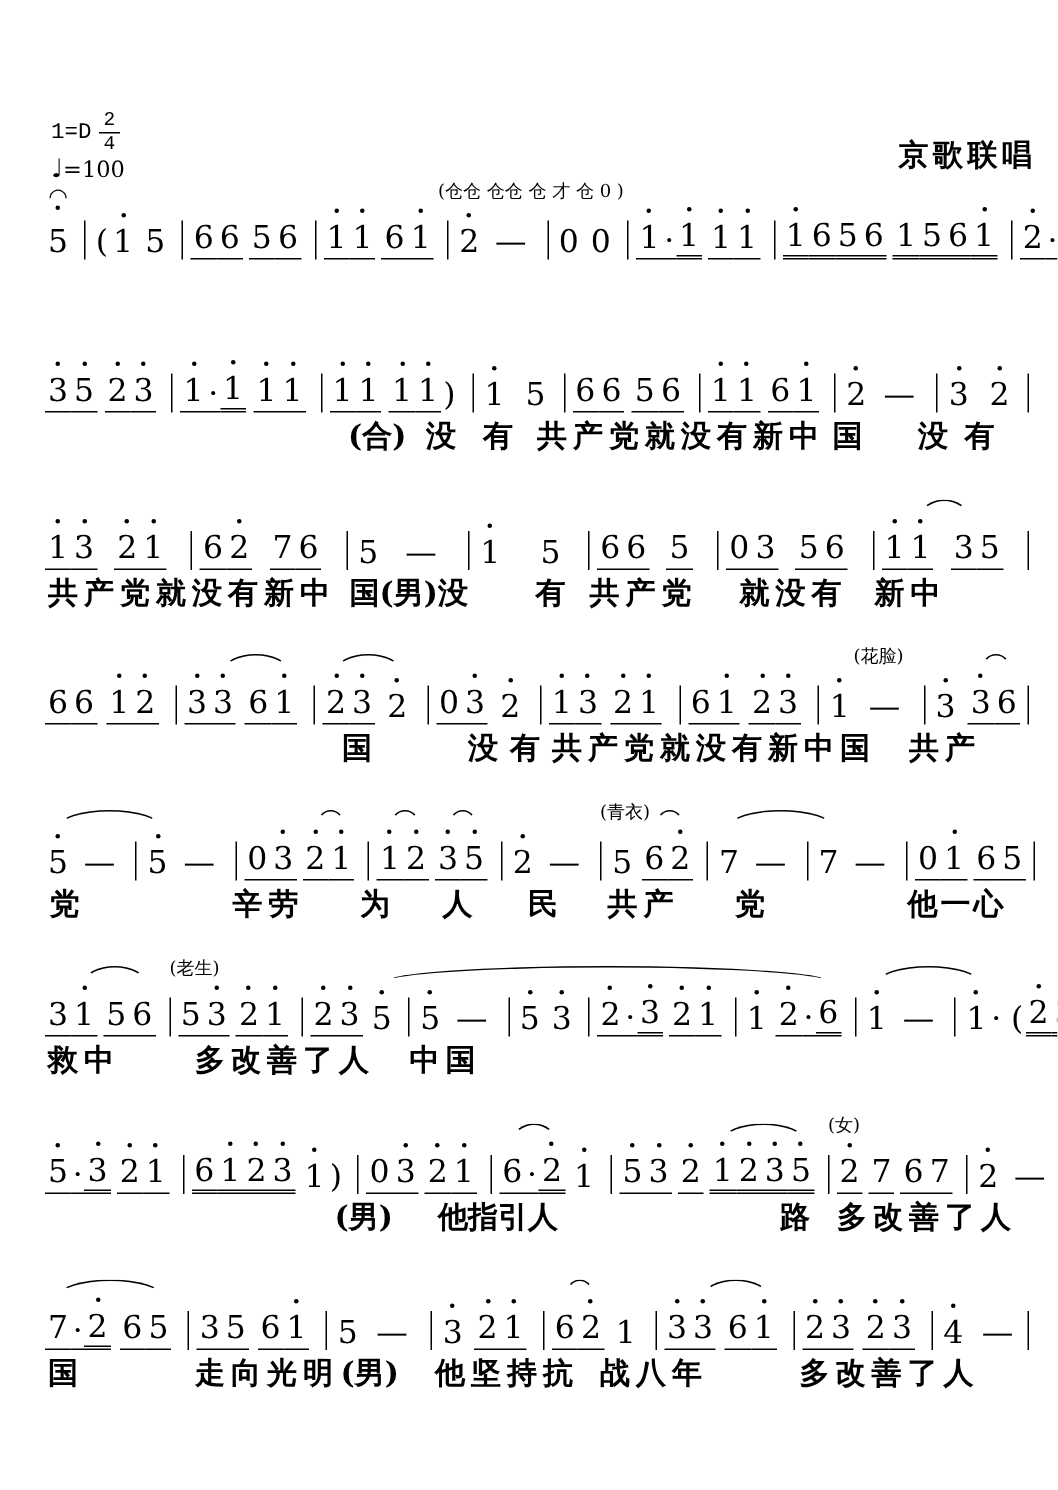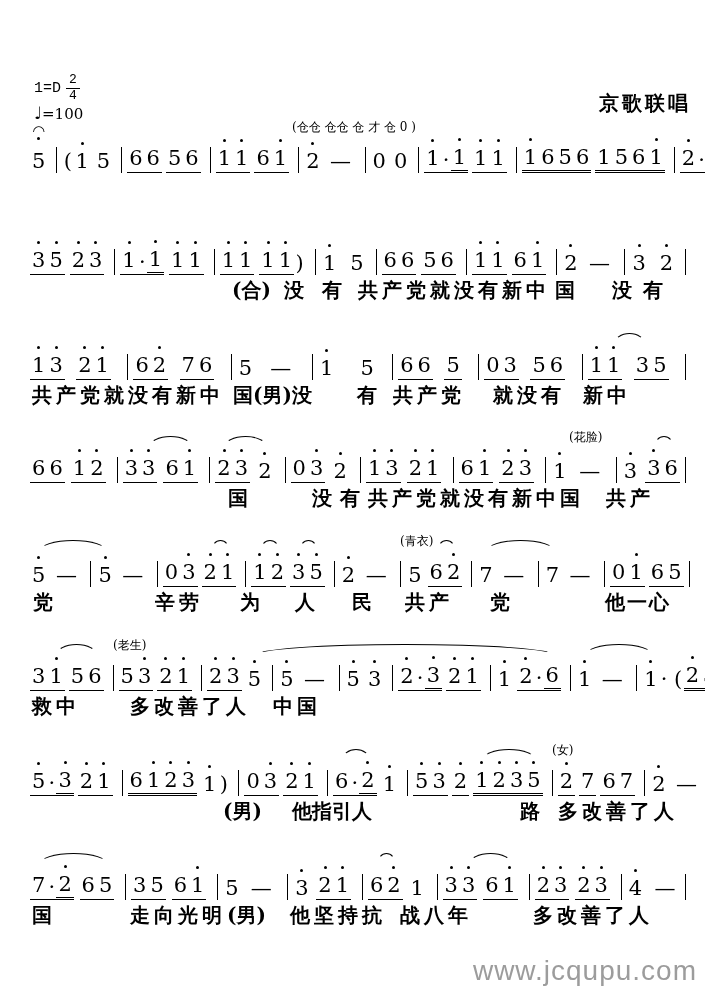--- a/index.html
+++ b/index.html
@@ -580,14 +580,13 @@
           <span class="lseg" style="left: 32px; letter-spacing: 0px;">国</span>
           <span class="lseg" style="left: 130px; letter-spacing: 4px;">走向光明</span>
           <span class="lseg" style="left: 227px; letter-spacing: 0px;">(男)</span>
           <span class="lseg" style="left: 290px; letter-spacing: 4px;">他坚持抗</span>
           <span class="lseg" style="left: 400px; letter-spacing: 4px; text-align: center;">战八年</span>
           <span class="lseg" style="left: 533px; letter-spacing: 4px;">多改善了人</span>
         </div>
       </div>
     </div>
 
-  <div class="watermark">www.jcqupu.com</div>
 </div>
 
 </body></html>

